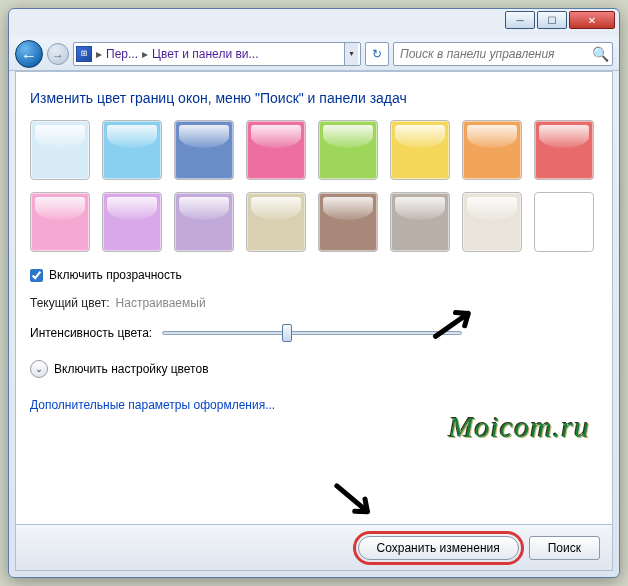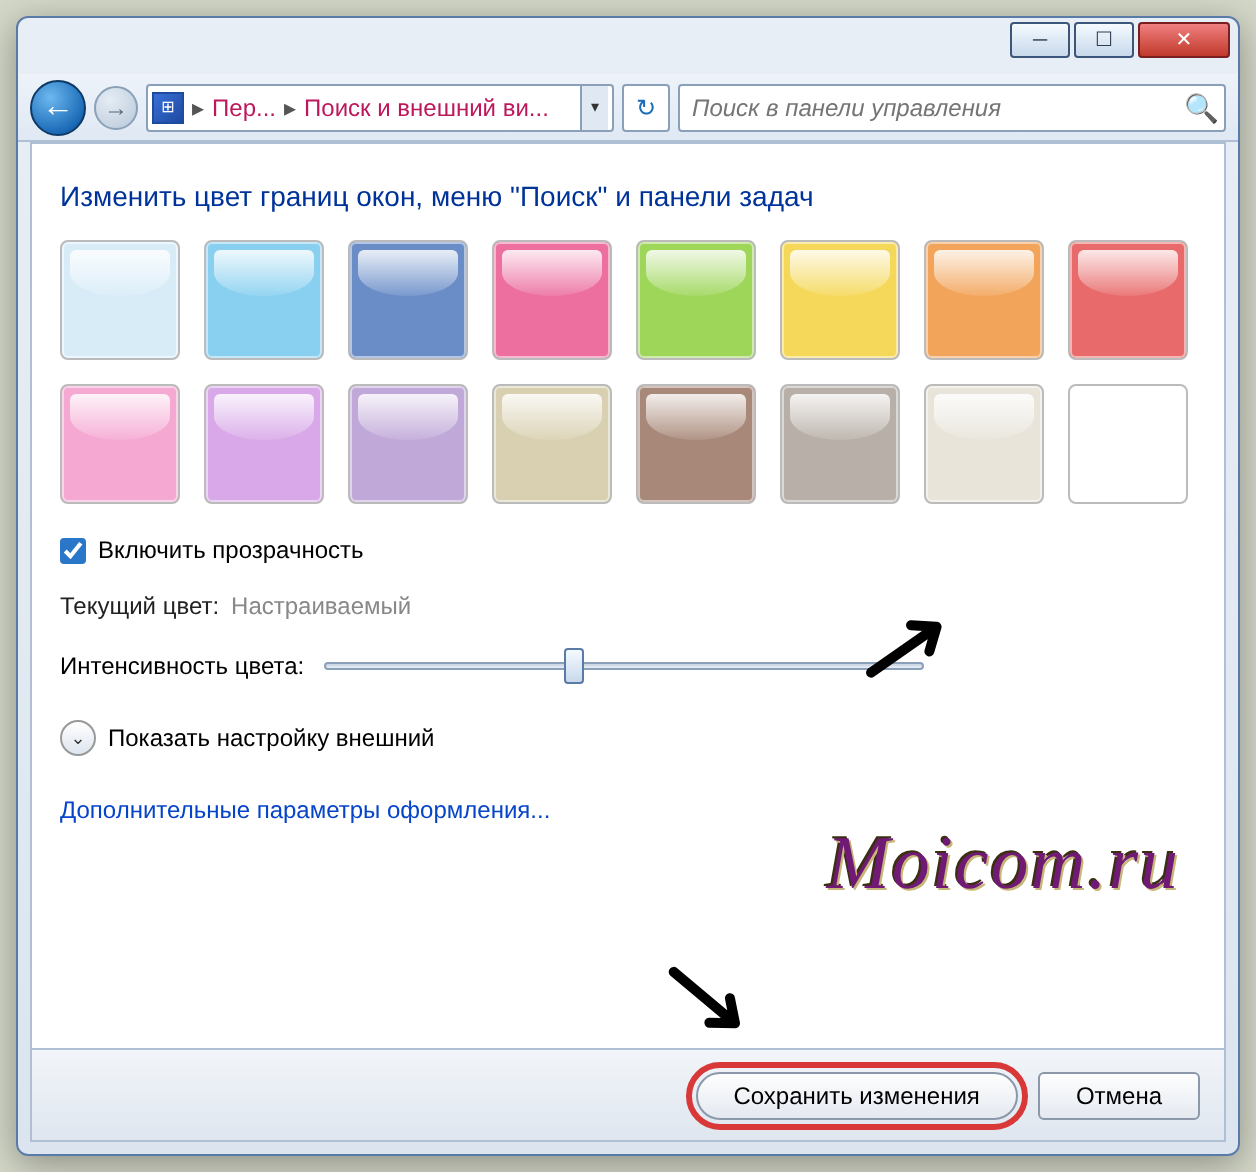--- a/index.html
+++ b/index.html
@@ -83,32 +83,32 @@
     gap: 4px;
   }
   .addr-icon {
     width:16px;height:16px;
     background: linear-gradient(135deg,#3a6fd8,#1e4aa0);
     border:1px solid #1e4aa0;
     display:flex;align-items:center;justify-content:center;
     font-size:8px;color:#fff;
   }
   .addr-sep { color:#555; }
-  .addr-seg { color:#be185d; white-space:nowrap; overflow:hidden; text-overflow:ellipsis;text-align:right; }
+  .addr-seg { color:#4c1d95; white-space:nowrap; overflow:hidden; text-overflow:ellipsis;text-align:right; }
   .addr-dd {
     width:14px;height:100%;background:#dfe8f3;border-left:1px solid #8aa0b8;
     display:flex;align-items:center;justify-content:center;color:#333;font-size:8px;
   }
   .refresh-btn {
     width:24px;height:24px;
     border:1px solid #8aa0b8;background:#fff;border-radius:2px;
     display:flex;align-items:center;justify-content:center;color:#1c6cb8;font-size:12px;
   }
   .search {
-    width: 274px; height:24px;
+    width: 220px; height:24px;
     border:1px solid #8aa0b8;background:#fff;border-radius:2px;
     display:flex;align-items:center;
   }
   .search input {
     flex:1;border:none;outline:none;font-style:italic;color:#888;
     font-family:inherit;font-size:12px;padding:0 6px;background:transparent;
   }
   .search-icon { width:22px;color:#0a5fb8;font-size:14px;text-align:center; }
   .content {
     flex:1;
@@ -170,22 +170,22 @@
     width:18px;height:18px;border:1px solid #999;border-radius:50%;
     background:linear-gradient(#fff,#dde5ee);
     display:flex;align-items:center;justify-content:center;
     font-size:9px;color:#333;
   }
   .link { color:#0645c8;cursor:pointer;text-align:right; }
   .watermark {
     position:absolute;right:22px;top:338px;
     font-family: "Times New Roman", serif;
     font-style:italic;
-    font-size:38px;
-    color:#701a75;
+    font-size:30px;
+    color:#15803d;
     text-shadow:1px 1px 0 #c8b878, -1px -1px 0 #3a2f10;
     letter-spacing:1px;
   }
   .footer {
     height:46px;
     margin:0 6px 6px 6px;
     background:linear-gradient(#f2f5f9,#dfe6ef);
     border:1px solid #b0c0d4;
     border-top:none;
     display:flex;align-items:center;justify-content:flex-end;
@@ -227,21 +227,21 @@
       <span>←</span>
     </div>
     <div class="nav-fwd">
       <span>→</span>
     </div>
     <div class="addrbar">
       <div class="addr-icon">⊞</div>
       <span class="addr-sep">▸</span>
       <span class="addr-seg">Пер...</span>
       <span class="addr-sep">▸</span>
-      <span class="addr-seg" style="max-width:130px">Поиск и внешний ви...</span>
+      <span class="addr-seg" style="max-width:130px">Цвет и панели ви...</span>
       <div style="flex:1"></div>
       <div class="addr-dd">▾</div>
     </div>
     <div class="refresh-btn">
       <span>↻</span>
     </div>
     <div class="search">
       <input type="text" placeholder="Поиск в панели управления" style="">
       <div class="search-icon">🔍</div>
     </div>
@@ -282,21 +282,21 @@
     <div class="slider-row">
       <span>Интенсивность цвета:</span>
       <div class="slider">
         <div class="slider-track"></div>
         <div class="slider-thumb"></div>
       </div>
     </div>
 
     <div class="row">
       <div class="expand-btn">⌄</div>
-      <span>Показать настройку внешний</span>
+      <span>Включить настройку цветов</span>
     </div>
 
     <div class="watermark">Moicom.ru</div>
 
     <div class="row" style="margin-top:20px">
       <span class="link">Дополнительные параметры оформления...</span>
     </div>
 
     <div class="arrow" style="left:410px;top:220px;transform:rotate(-35deg)">
       <svg viewBox="0 0 60 60">
@@ -306,16 +306,16 @@
     <div class="arrow" style="left:310px;top:400px;transform:rotate(40deg)">
       <svg viewBox="0 0 60 60">
           <path d="M5 30 L45 30 M45 30 L35 22 M45 30 L35 38" stroke="#000" stroke-width="5" fill="none" stroke-linecap="round"></path>
         </svg>
     </div>
 
   </div>
 
   <div class="footer">
     <button class="btn primary">Сохранить изменения</button>
-    <button class="btn">Отмена</button>
+    <button class="btn">Поиск</button>
   </div>
 
 </div>
 
 </body></html>

